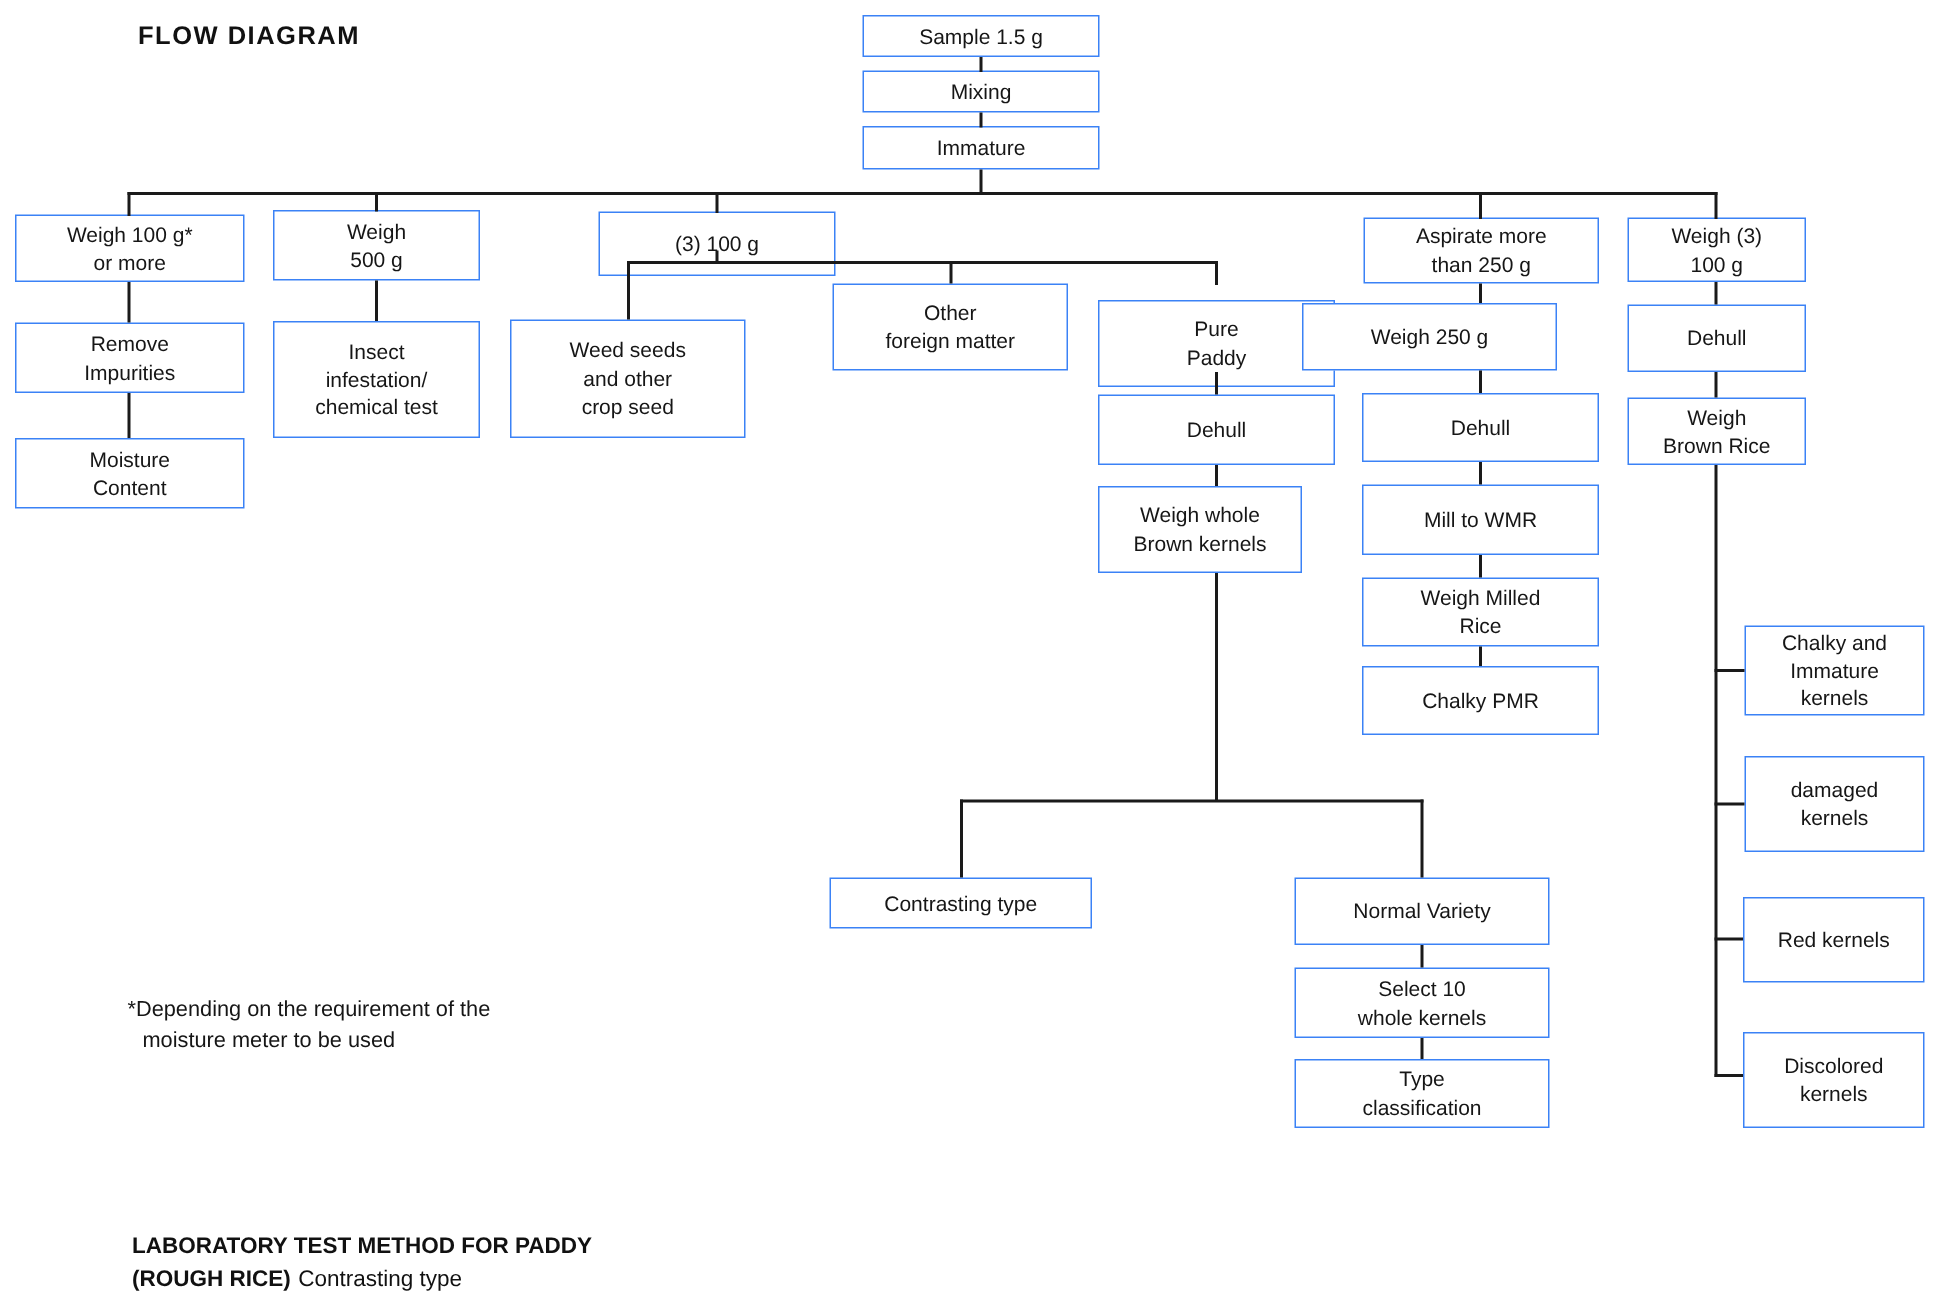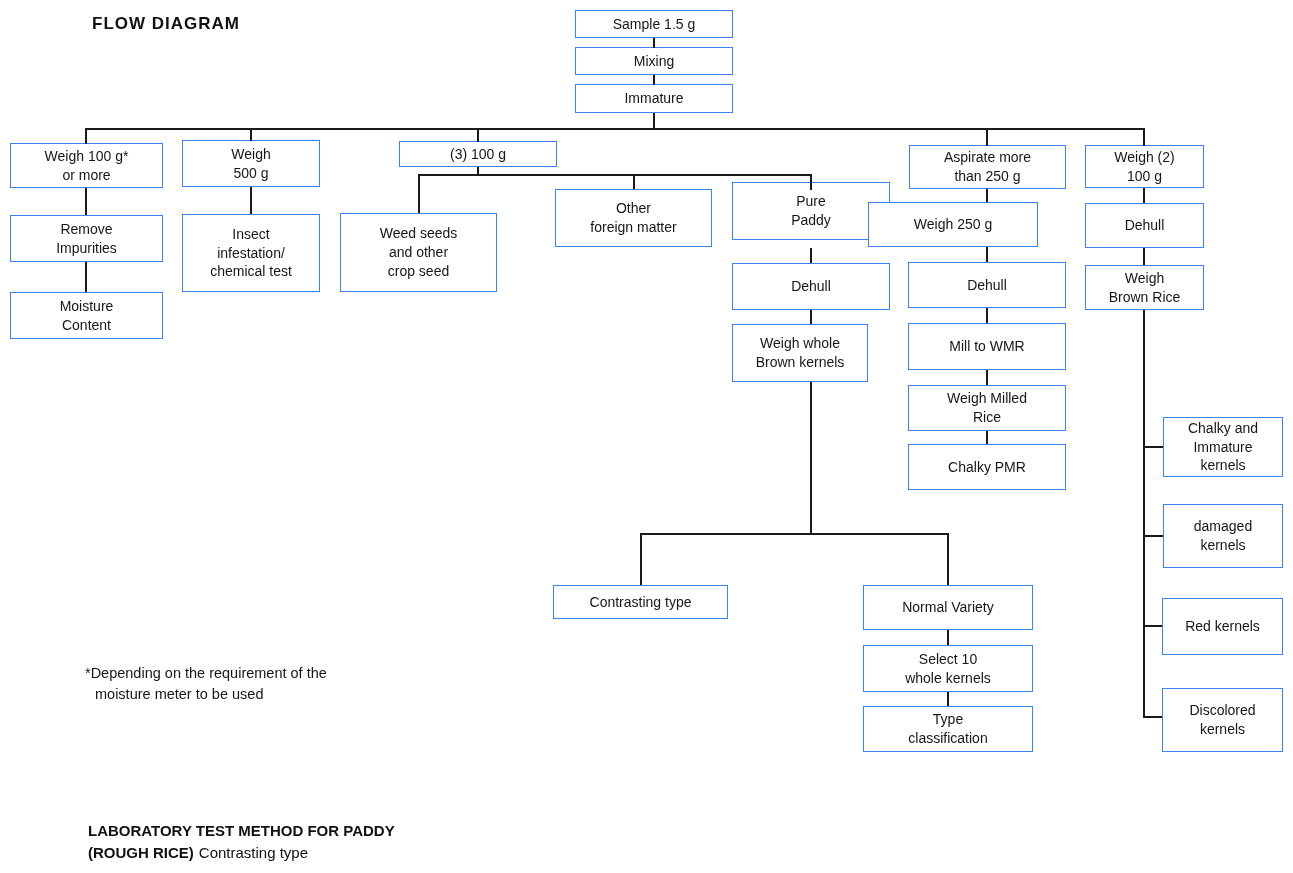--- a/index.html
+++ b/index.html
@@ -83,42 +83,42 @@
 Content</div>
   <div class="node" style="left:10px;top:215px;width:153px;height:47px">Remove
 Impurities</div>
 
   <div class="node" style="left:182px;top:140px;width:138px;height:47px">Weigh
 500 g</div>
   <div class="node" style="left:182px;top:214px;width:138px;height:78px">Insect
 infestation/
 chemical test</div>
 
-  <div class="node" style="left:399px;top:141px;width:158px;height:26px">(3) 100 g</div>
+  <div class="node" style="left:399px;top:141px;width:158px;height:43px">(3) 100 g</div>
   <div class="node" style="left:555px;top:189px;width:157px;height:58px">Other
 foreign matter</div>
   <div class="node" style="left:340px;top:213px;width:157px;height:79px">Weed seeds
 and other
 crop seed</div>
-  <div class="node" style="left:732px;top:182px;width:158px;height:58px">Pure
+  <div class="node" style="left:732px;top:200px;width:158px;height:58px">Pure
 Paddy</div>
   <div class="node" style="left:732px;top:263px;width:158px;height:47px">Dehull</div>
   <div class="node" style="left:732px;top:324px;width:136px;height:58px">Weigh whole
 Brown kernels</div>
 
   <div class="node" style="left:909px;top:145px;width:157px;height:44px">Aspirate more
 than 250 g</div>
   <div class="node" style="left:868px;top:202px;width:170px;height:45px">Weigh 250 g</div>
   <div class="node" style="left:908px;top:262px;width:158px;height:46px">Dehull</div>
   <div class="node" style="left:908px;top:323px;width:158px;height:47px">Mill to WMR</div>
   <div class="node" style="left:908px;top:385px;width:158px;height:46px">Weigh Milled
 Rice</div>
   <div class="node" style="left:908px;top:444px;width:158px;height:46px">Chalky PMR</div>
 
-  <div class="node" style="left:1085px;top:145px;width:119px;height:43px">Weigh (2)
+  <div class="node" style="left:1085px;top:145px;width:119px;height:43px">Weigh (3)
 100 g</div>
   <div class="node" style="left:1085px;top:203px;width:119px;height:45px">Dehull</div>
   <div class="node" style="left:1085px;top:265px;width:119px;height:45px">Weigh
 Brown Rice</div>
   <div class="node" style="left:1163px;top:417px;width:120px;height:60px">Chalky and
 Immature
 kernels</div>
   <div class="node" style="left:1163px;top:504px;width:120px;height:64px">damaged
 kernels</div>
   <div class="node" style="left:1162px;top:598px;width:121px;height:57px">Red kernels</div>

